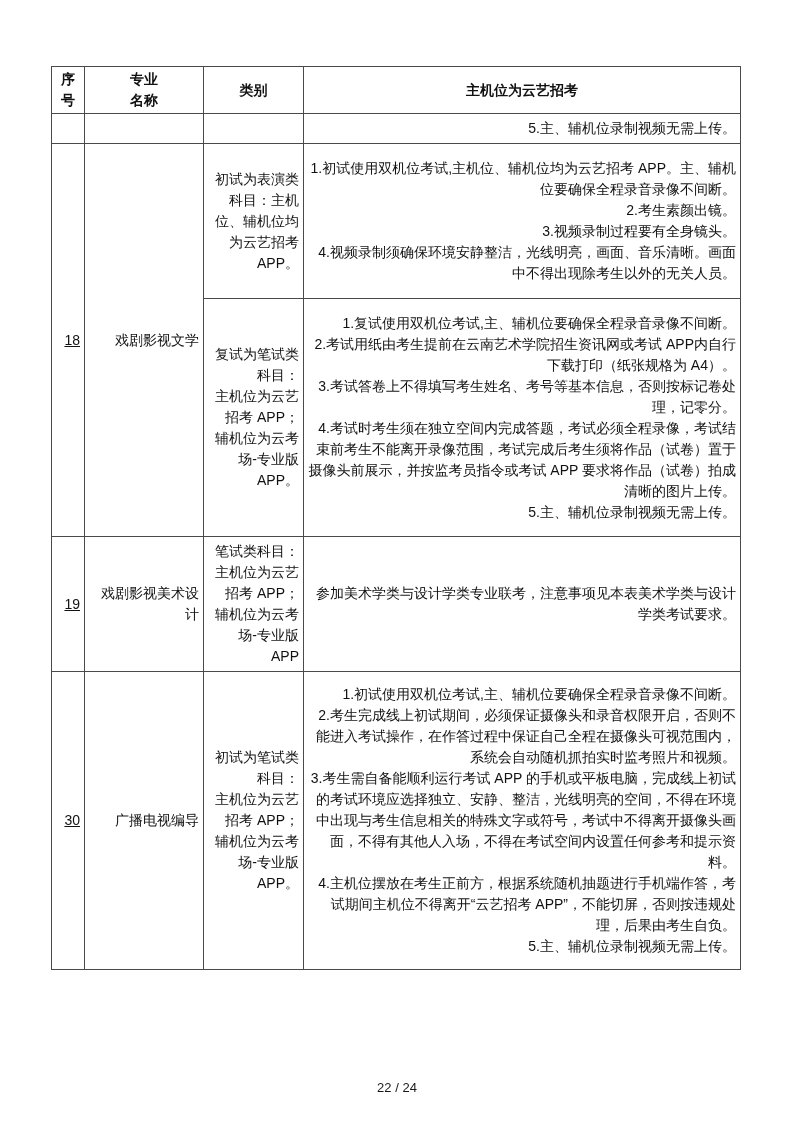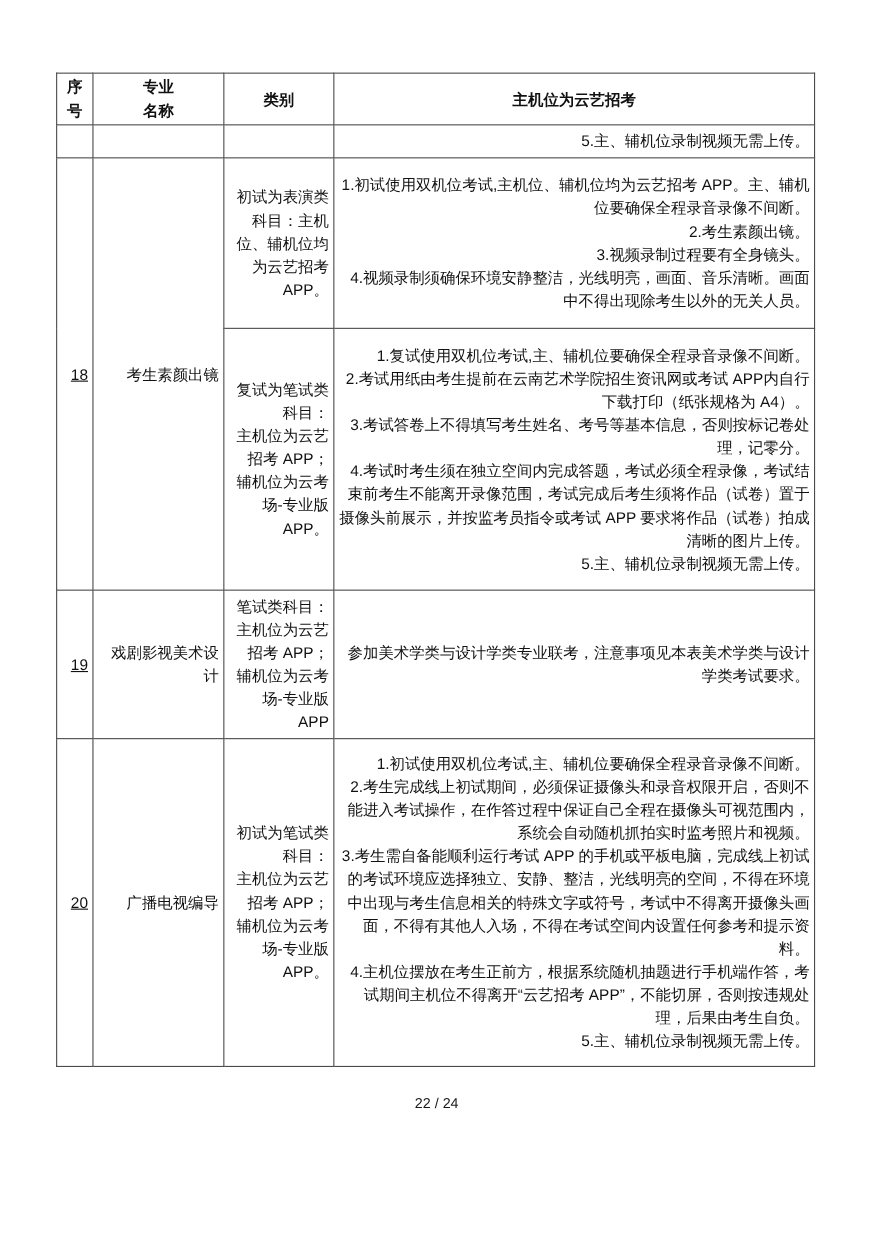--- a/index.html
+++ b/index.html
@@ -44,21 +44,21 @@
   col.c-category { width: 100px; }
   col.c-notes    { width: 437px; }
   tr.r-header   { height: 46px; }
   tr.r-cont     { height: 30px; }
   tr.r-18a      { height: 155px; }
   tr.r-18b      { height: 238px; }
   tr.r-19       { height: 135px; }
   tr.r-20       { height: 298px; }
   .footer {
     position: absolute;
-    left: 0; top: 995px;
+    left: 0; top: 1080px;
     width: 794px;
     text-align: center;
     font-size: 13px;
     color: #1a1a1a;
   }
 </style>
 </head>
 <body>
 
 <div class="page">
@@ -82,21 +82,21 @@
 
       <tr class="r-cont">
         <td class="col-number"></td>
         <td></td>
         <td></td>
         <td>5.主、辅机位录制视频无需上传。</td>
       </tr>
 
       <tr class="r-18a">
         <td class="col-number" rowspan="2">18</td>
-        <td rowspan="2">考生素颜出镜</td>
+        <td rowspan="2">戏剧影视文学</td>
         <td>初试为表演类科目：主机位、辅机位均为云艺招考 APP。</td>
         <td>1.初试使用双机位考试,主机位、辅机位均为云艺招考 APP。主、辅机位要确保全程录音录像不间断。
 2.考生素颜出镜。
 3.视频录制过程要有全身镜头。
 4.视频录制须确保环境安静整洁，光线明亮，画面、音乐清晰。画面中不得出现除考生以外的无关人员。</td>
       </tr>
       <tr class="r-18b">
         <td>复试为笔试类科目：
 主机位为云艺招考 APP；
 辅机位为云考场-专业版 APP。</td>
@@ -110,21 +110,21 @@
       <tr class="r-19">
         <td class="col-number">19</td>
         <td>戏剧影视美术设计</td>
         <td>笔试类科目：
 主机位为云艺招考 APP；
 辅机位为云考场-专业版 APP</td>
         <td>参加美术学类与设计学类专业联考，注意事项见本表美术学类与设计学类考试要求。</td>
       </tr>
 
       <tr class="r-20">
-        <td class="col-number">20</td>
+        <td class="col-number">30</td>
         <td>广播电视编导</td>
         <td>初试为笔试类科目：
 主机位为云艺招考 APP；
 辅机位为云考场-专业版 APP。</td>
         <td>1.初试使用双机位考试,主、辅机位要确保全程录音录像不间断。
 2.考生完成线上初试期间，必须保证摄像头和录音权限开启，否则不能进入考试操作，在作答过程中保证自己全程在摄像头可视范围内，系统会自动随机抓拍实时监考照片和视频。
 3.考生需自备能顺利运行考试 APP 的手机或平板电脑，完成线上初试的考试环境应选择独立、安静、整洁，光线明亮的空间，不得在环境中出现与考生信息相关的特殊文字或符号，考试中不得离开摄像头画面，不得有其他人入场，不得在考试空间内设置任何参考和提示资料。
 4.主机位摆放在考生正前方，根据系统随机抽题进行手机端作答，考试期间主机位不得离开“云艺招考 APP”，不能切屏，否则按违规处理，后果由考生自负。
 5.主、辅机位录制视频无需上传。</td>
       </tr>

